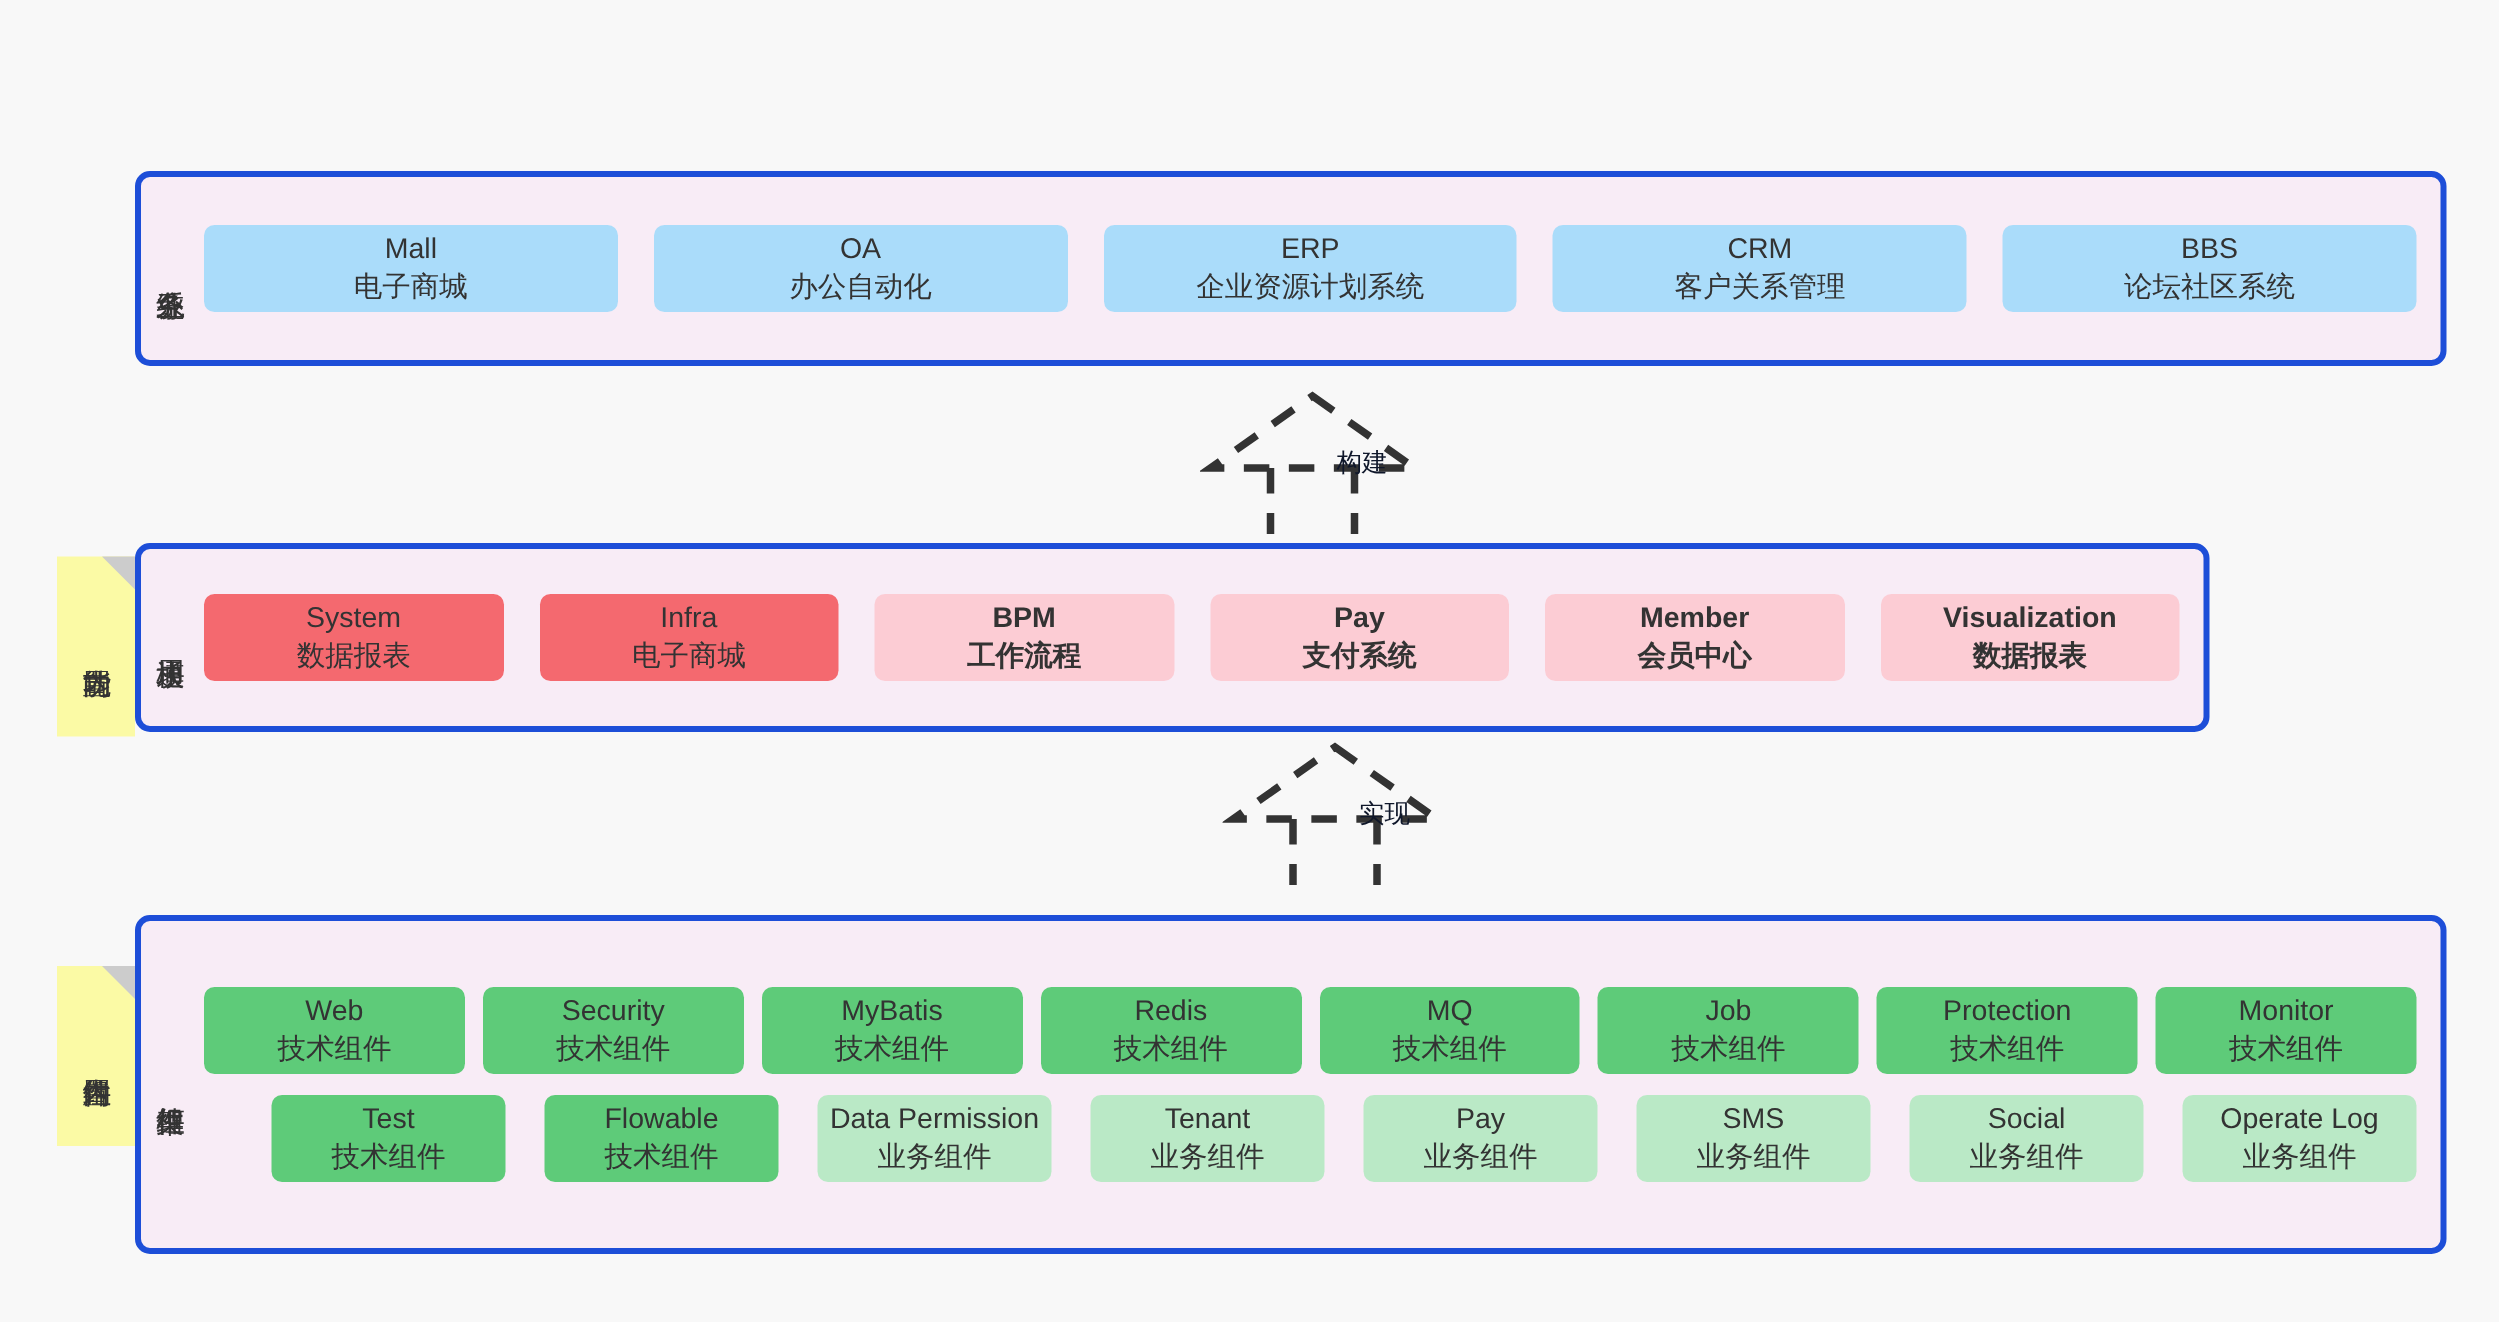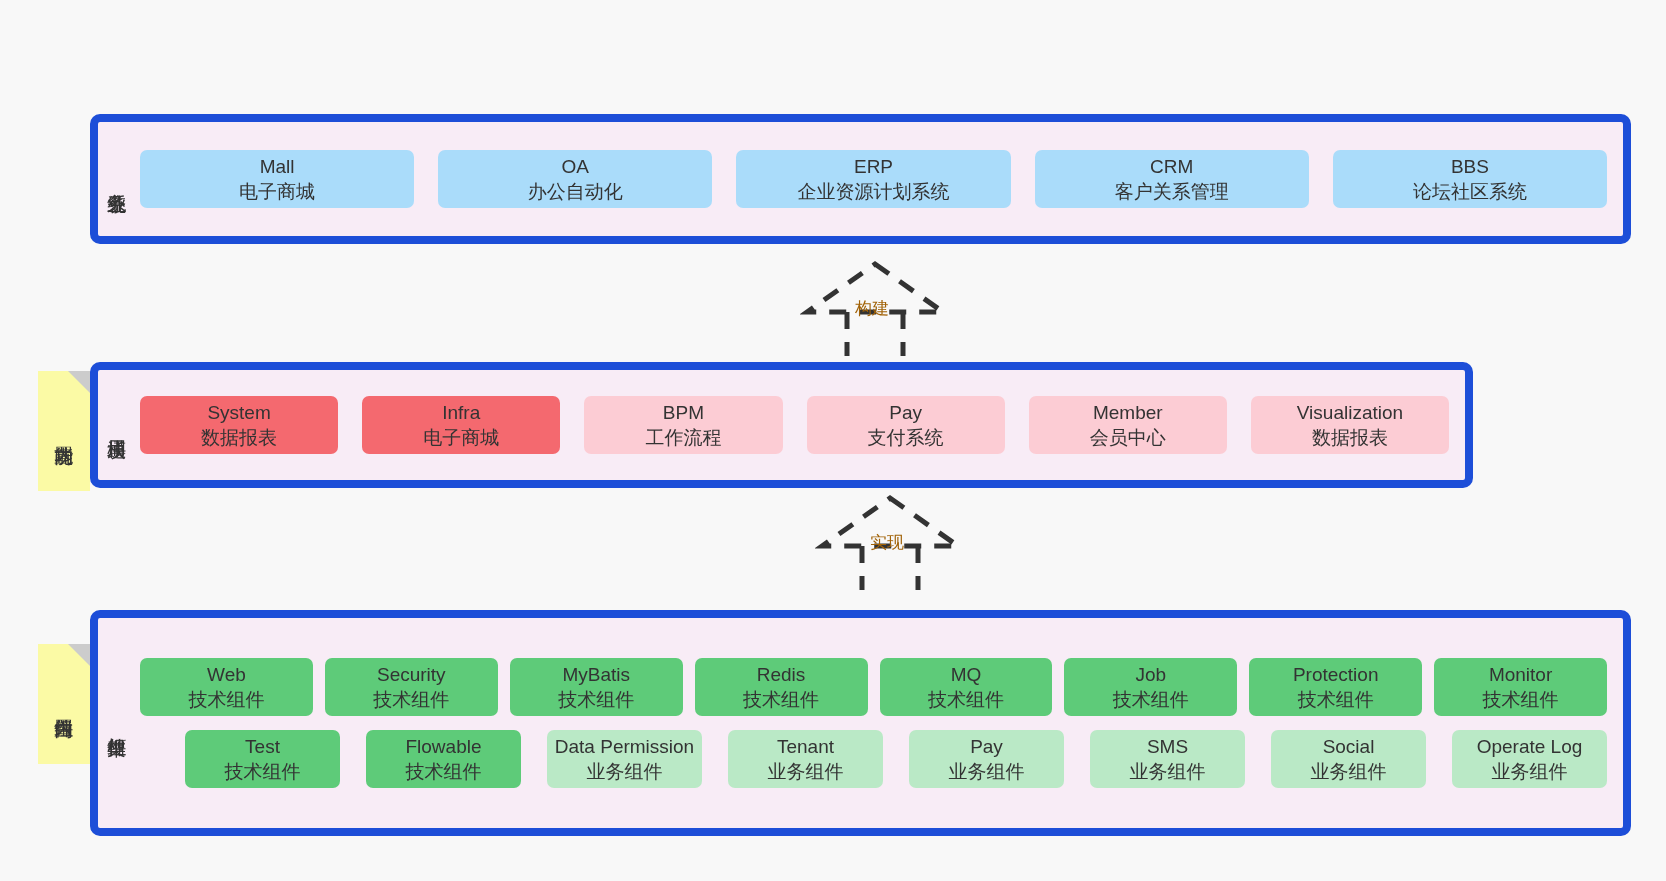--- a/index.html
+++ b/index.html
@@ -19,21 +19,21 @@
   .canvas {
     position: absolute;
     inset: 0;
   }
 
   
   .layer {
     position: absolute;
     box-sizing: border-box;
     background: #f8ecf6;
-    border: 8px solid #1d4ed8;
+    border: 4px solid #1d4ed8;
     border-radius: 10px;
     display: flex;
     align-items: stretch;
   }
 
   .layer-title {
     flex: 0 0 auto;
     width: 38px;
     display: flex;
     align-items: center;
@@ -76,21 +76,21 @@
     line-height: 1.32;
     color: #333333;
     padding: 4px 6px;
     min-width: 0;
   }
   .card .en { white-space: normal; }
   .card .cn { white-space: nowrap; }
 
   .card.blue        { background: #aadcfa; }
   .card.red         { background: #f4696f; }
-  .card.pink        { background: #fcccd4; }
+  .card.pink        { background: #fcccd4; font-weight: bold; }
   .card.green       { background: #5ecb79; }
   .card.green-light { background: #bae9c6; align-items: center; }
 
   
   .note {
     position: absolute;
     box-sizing: border-box;
     background: #fbfaa5;
     font-size: 19px;
     line-height: 1.12;
@@ -113,23 +113,24 @@
   }
 
   
   .arrow {
     position: absolute;
   }
   .arrow-label {
     position: absolute;
     font-size: 17px;
     line-height: 1;
-    color: #a16207;
+    color: #0f172a;
     background: transparent;
     white-space: nowrap;
+    margin-left: 36px;
   }
 </style>
 </head>
 <body>
 
 <div class="canvas">
 
   <div class="layer" id="layer-business" style="left:90px; top:114px; width:1541px; height:130px;">
     <div class="layer-title">业务系统</div>
     <div class="layer-body">

